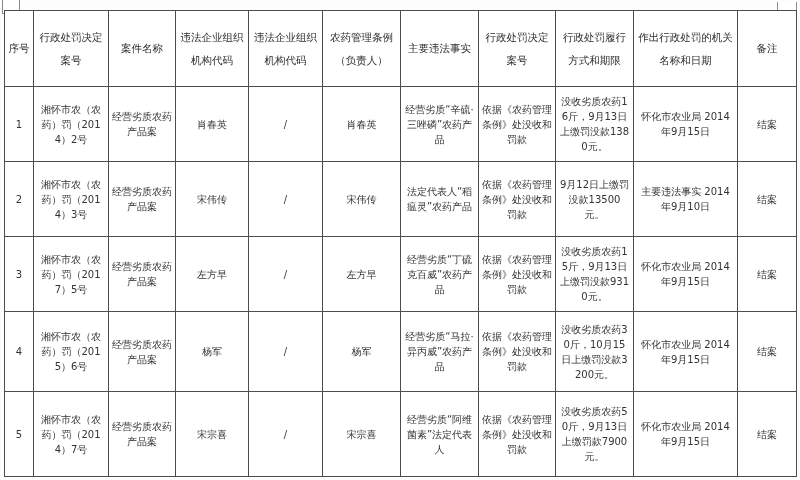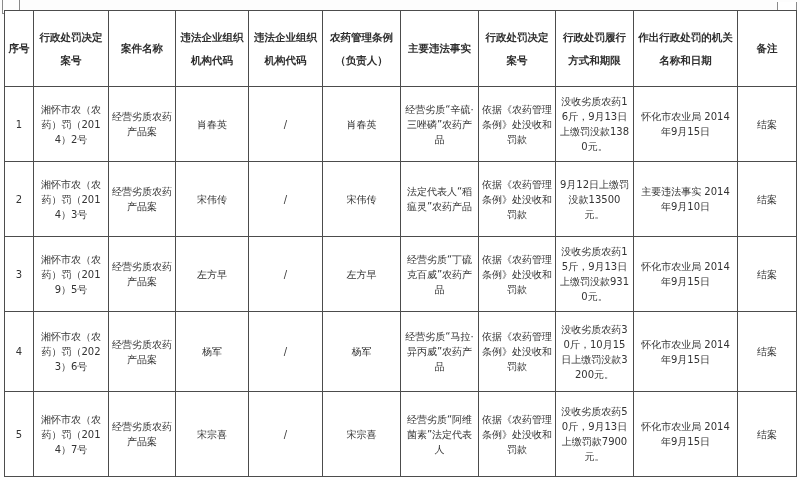--- a/index.html
+++ b/index.html
@@ -38,21 +38,21 @@
     border: 1px solid #4c4c4c;
     text-align: center;
     vertical-align: middle;
     padding: 1px 3px;
     color: #333;
     overflow: hidden;
     word-break: break-all;
   }
   .penalty th {
     font-size: 10.5px;
-    font-weight: bold;
+    font-weight: normal;
     line-height: 2.1;
     color: #2e2e2e;
   }
   .penalty td {
     font-size: 10px;
     line-height: 1.5;
     font-weight: normal;
   }
   
   col.c0  { width: 29px; }
@@ -131,34 +131,34 @@
           <td>/</td>
           <td>宋伟传</td>
           <td>法定代表人“稻瘟灵”农药产品</td>
           <td>依据《农药管理条例》处没收和罚款</td>
           <td>9月12日上缴罚没款13500元。</td>
           <td>主要违法事实 2014年9月10日</td>
           <td>结案</td>
         </tr>
         <tr class="r2">
           <td>3</td>
-          <td>湘怀市农（农药）罚（2019）5号</td>
+          <td>湘怀市农（农药）罚（2017）5号</td>
           <td>经营劣质农药产品案</td>
           <td>左方早</td>
           <td>/</td>
           <td>左方早</td>
           <td>经营劣质“丁硫克百威”农药产品</td>
           <td>依据《农药管理条例》处没收和罚款</td>
           <td>没收劣质农药15斤，9月13日上缴罚没款9310元。</td>
           <td>怀化市农业局 2014年9月15日</td>
           <td>结案</td>
         </tr>
         <tr class="r3">
           <td>4</td>
-          <td>湘怀市农（农药）罚（2023）6号</td>
+          <td>湘怀市农（农药）罚（2015）6号</td>
           <td>经营劣质农药产品案</td>
           <td>杨军</td>
           <td>/</td>
           <td>杨军</td>
           <td>经营劣质“马拉·异丙威”农药产品</td>
           <td>依据《农药管理条例》处没收和罚款</td>
           <td>没收劣质农药30斤，10月15日上缴罚没款3200元。</td>
           <td>怀化市农业局 2014年9月15日</td>
           <td>结案</td>
         </tr>

